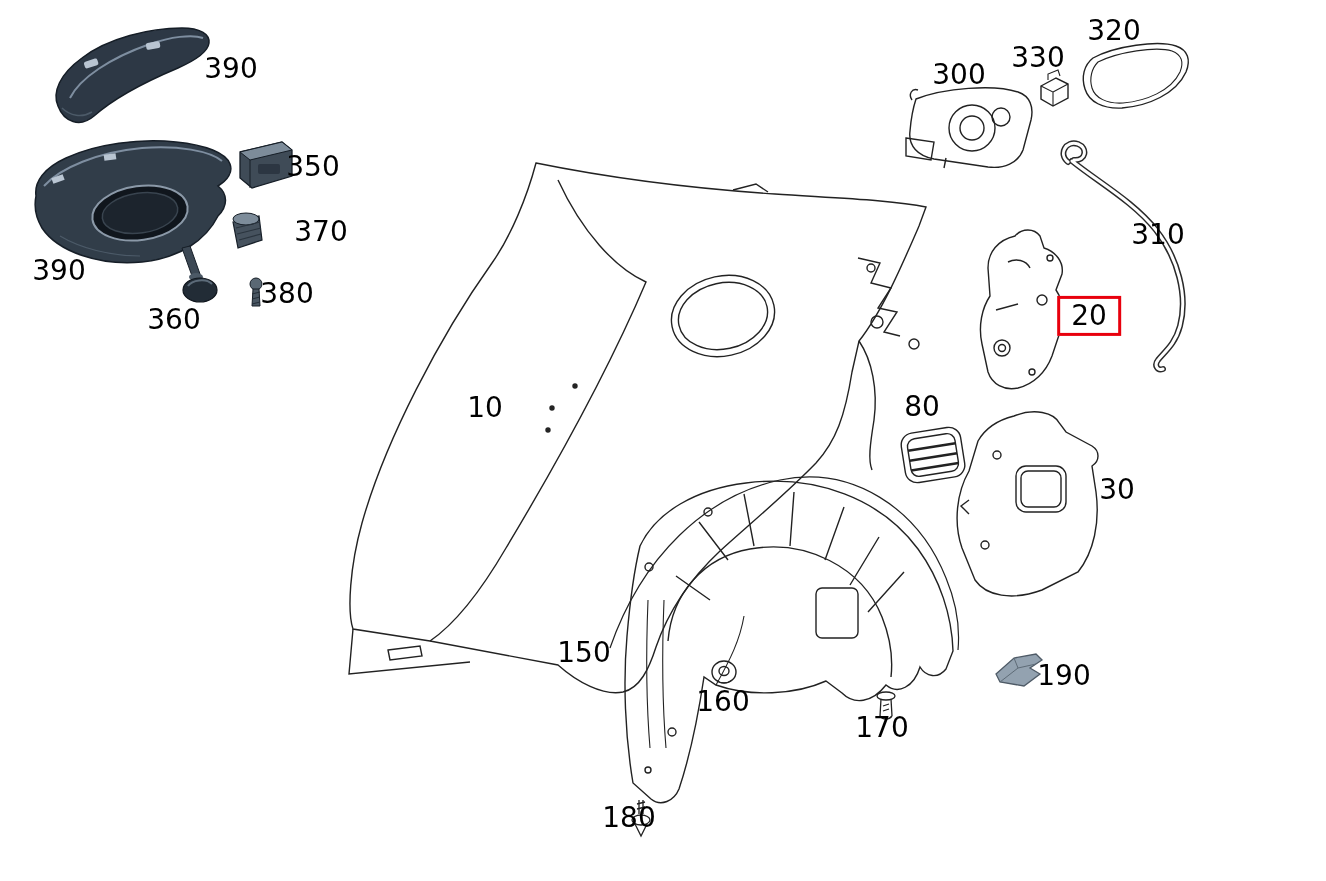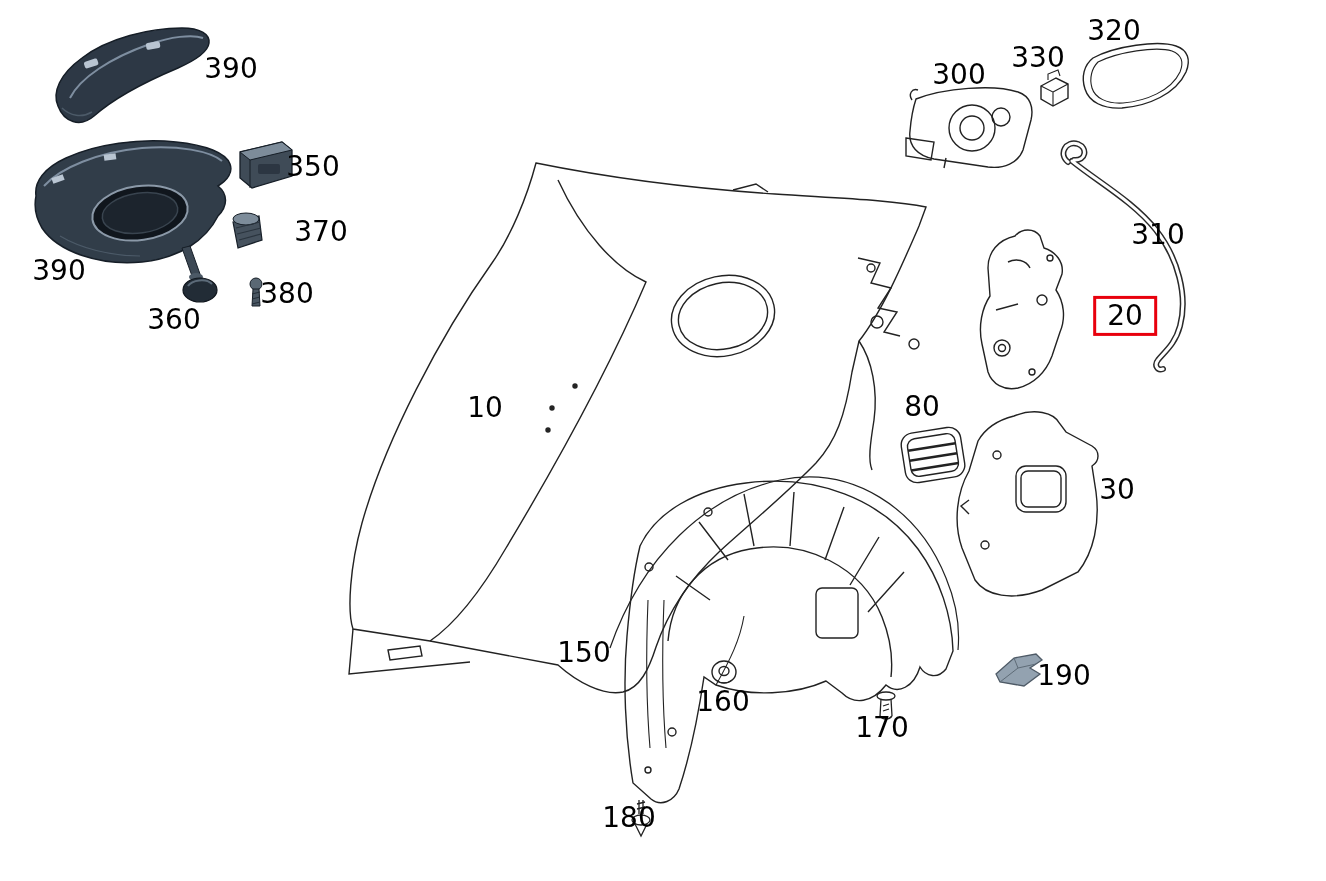--- a/index.html
+++ b/index.html
@@ -19,21 +19,20 @@
     line-height: 1.15;
     color: #000;
     white-space: nowrap;
     cursor: pointer;
     user-select: none;
   }
   .part-label.highlighted {
     border: 3px solid #e8000d;
     background: #ffffff;
     padding: 1px 11px;
-    margin-left: 36px;
   }
 </style>
 </head>
 <body>
 
 <div class="stage">
 
   <svg width="1326" height="881" viewBox="0 0 1326 881">
 
     <g>

